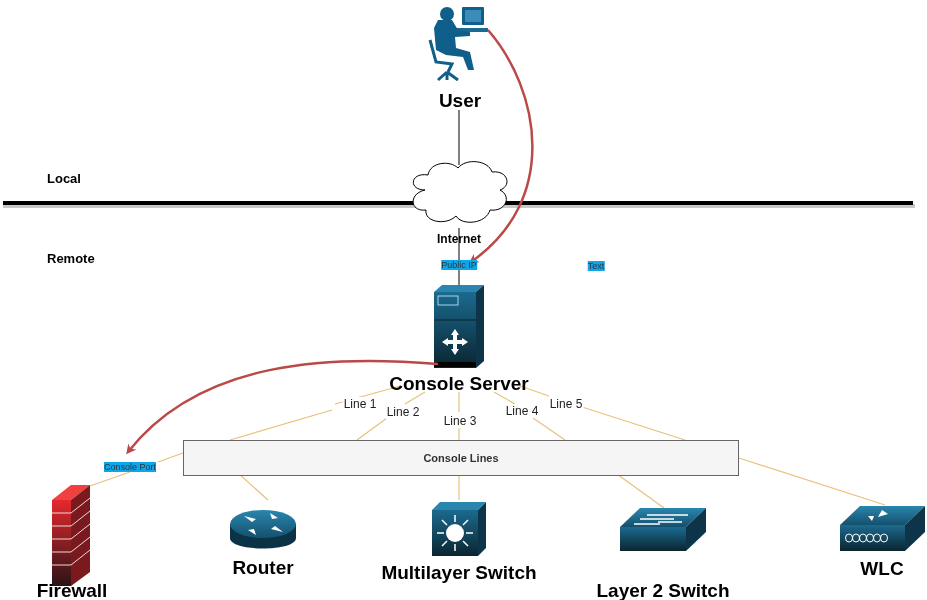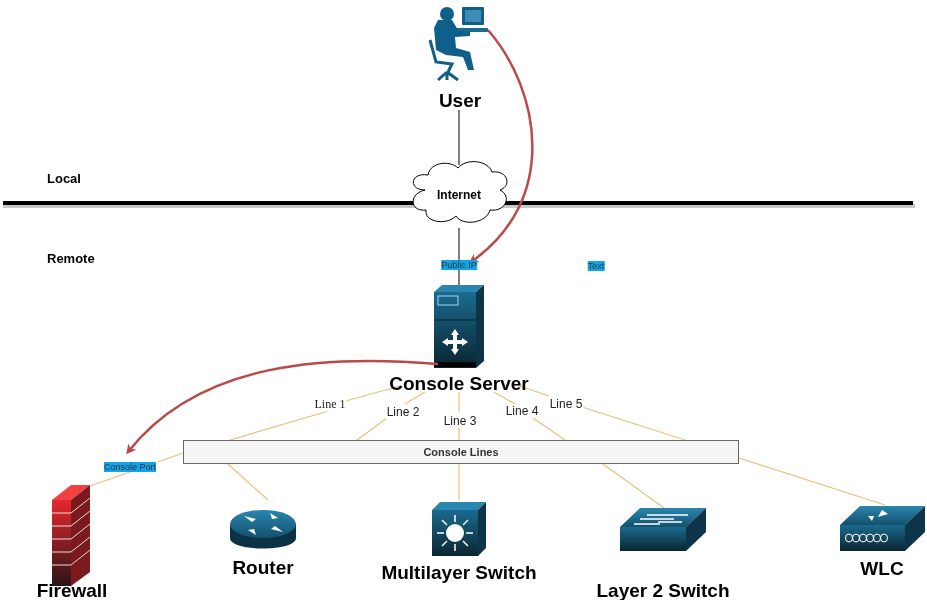--- a/index.html
+++ b/index.html
@@ -4,22 +4,22 @@
 <style>
   html, body { margin:0; padding:0; background:#ffffff; }
   #stage { position:relative; width:927px; height:600px; overflow:hidden; background:#fff;
            font-family:"Liberation Sans", sans-serif; }
   svg#diagram { position:absolute; left:0; top:0; }
   .lbl { position:absolute; white-space:nowrap; color:#000; font-family:"Liberation Sans", sans-serif; }
   .node-label { font-weight:bold; font-size:19px; transform:translateX(-50%); }
   .zone-label { font-weight:bold; font-size:13px;padding-left:44px; }
   .line-label { font-size:12px; color:#222; background:#fff; padding:0 1px; transform:translate(-50%,-50%); }
   .small-label { font-size:9px; color:#333; background:#0ea5e9; transform:translate(-50%,-50%); }
-  .cloud-label { font-weight:bold; font-size:12px; transform:translate(-50%,-50%); }
-  .bar { position:absolute; left:183px; top:440px; width:556px; height:24px; background:#f5f5f5;
+  .cloud-label { font-weight:bold; font-size:12px; transform:translate(-50%,-50%);margin-top:44px; }
+  .bar { position:absolute; left:183px; top:440px; width:556px; height:36px; background:#f5f5f5;
          border:1px solid #666; box-sizing:border-box; display:flex; align-items:center; justify-content:center;
          font-size:11px; font-weight:bold; color:#333; }
 </style>
 </head>
 <body>
 
 <div id="stage">
   <svg id="diagram" width="927" height="600" viewBox="0 0 927 600">
     <defs>
       <linearGradient id="devGrad" x1="0" y1="0" x2="0" y2="1">
@@ -169,21 +169,21 @@
 
   <div class="lbl zone-label" style="left:3px; top:171px;">Local</div>
   <div class="lbl zone-label" style="left:3px; top:221px;margin-top:30px;">Remote</div>
 
   <div class="lbl node-label" style="left:460px; top:90px;">User</div>
   <div class="lbl cloud-label" style="left:459px; top:195px;">Internet</div>
   <div class="lbl small-label" style="left:459px; top:265px;">Public IP</div>
   <div class="lbl small-label" style="left:596px; top:266px;">Text</div>
   <div class="lbl node-label" style="left:459px; top:373px;">Console Server</div>
 
-  <div class="lbl line-label" style="left:330px; top:404px;font-family:Liberation Serif, serif;">Line 1</div>
+  <div class="lbl line-label" style="left:360px; top:404px;">Line 1</div>
   <div class="lbl line-label" style="left:403px; top:412px;">Line 2</div>
   <div class="lbl line-label" style="left:460px; top:421px;">Line 3</div>
   <div class="lbl line-label" style="left:522px; top:411px;">Line 4</div>
   <div class="lbl line-label" style="left:566px; top:404px;">Line 5</div>
 
   <div class="bar">Console Lines</div>
 
   <div class="lbl small-label" style="left:130px; top:467px;">Console Port</div>
 
   <div class="lbl node-label" style="left:72px; top:580px;">Firewall</div>

